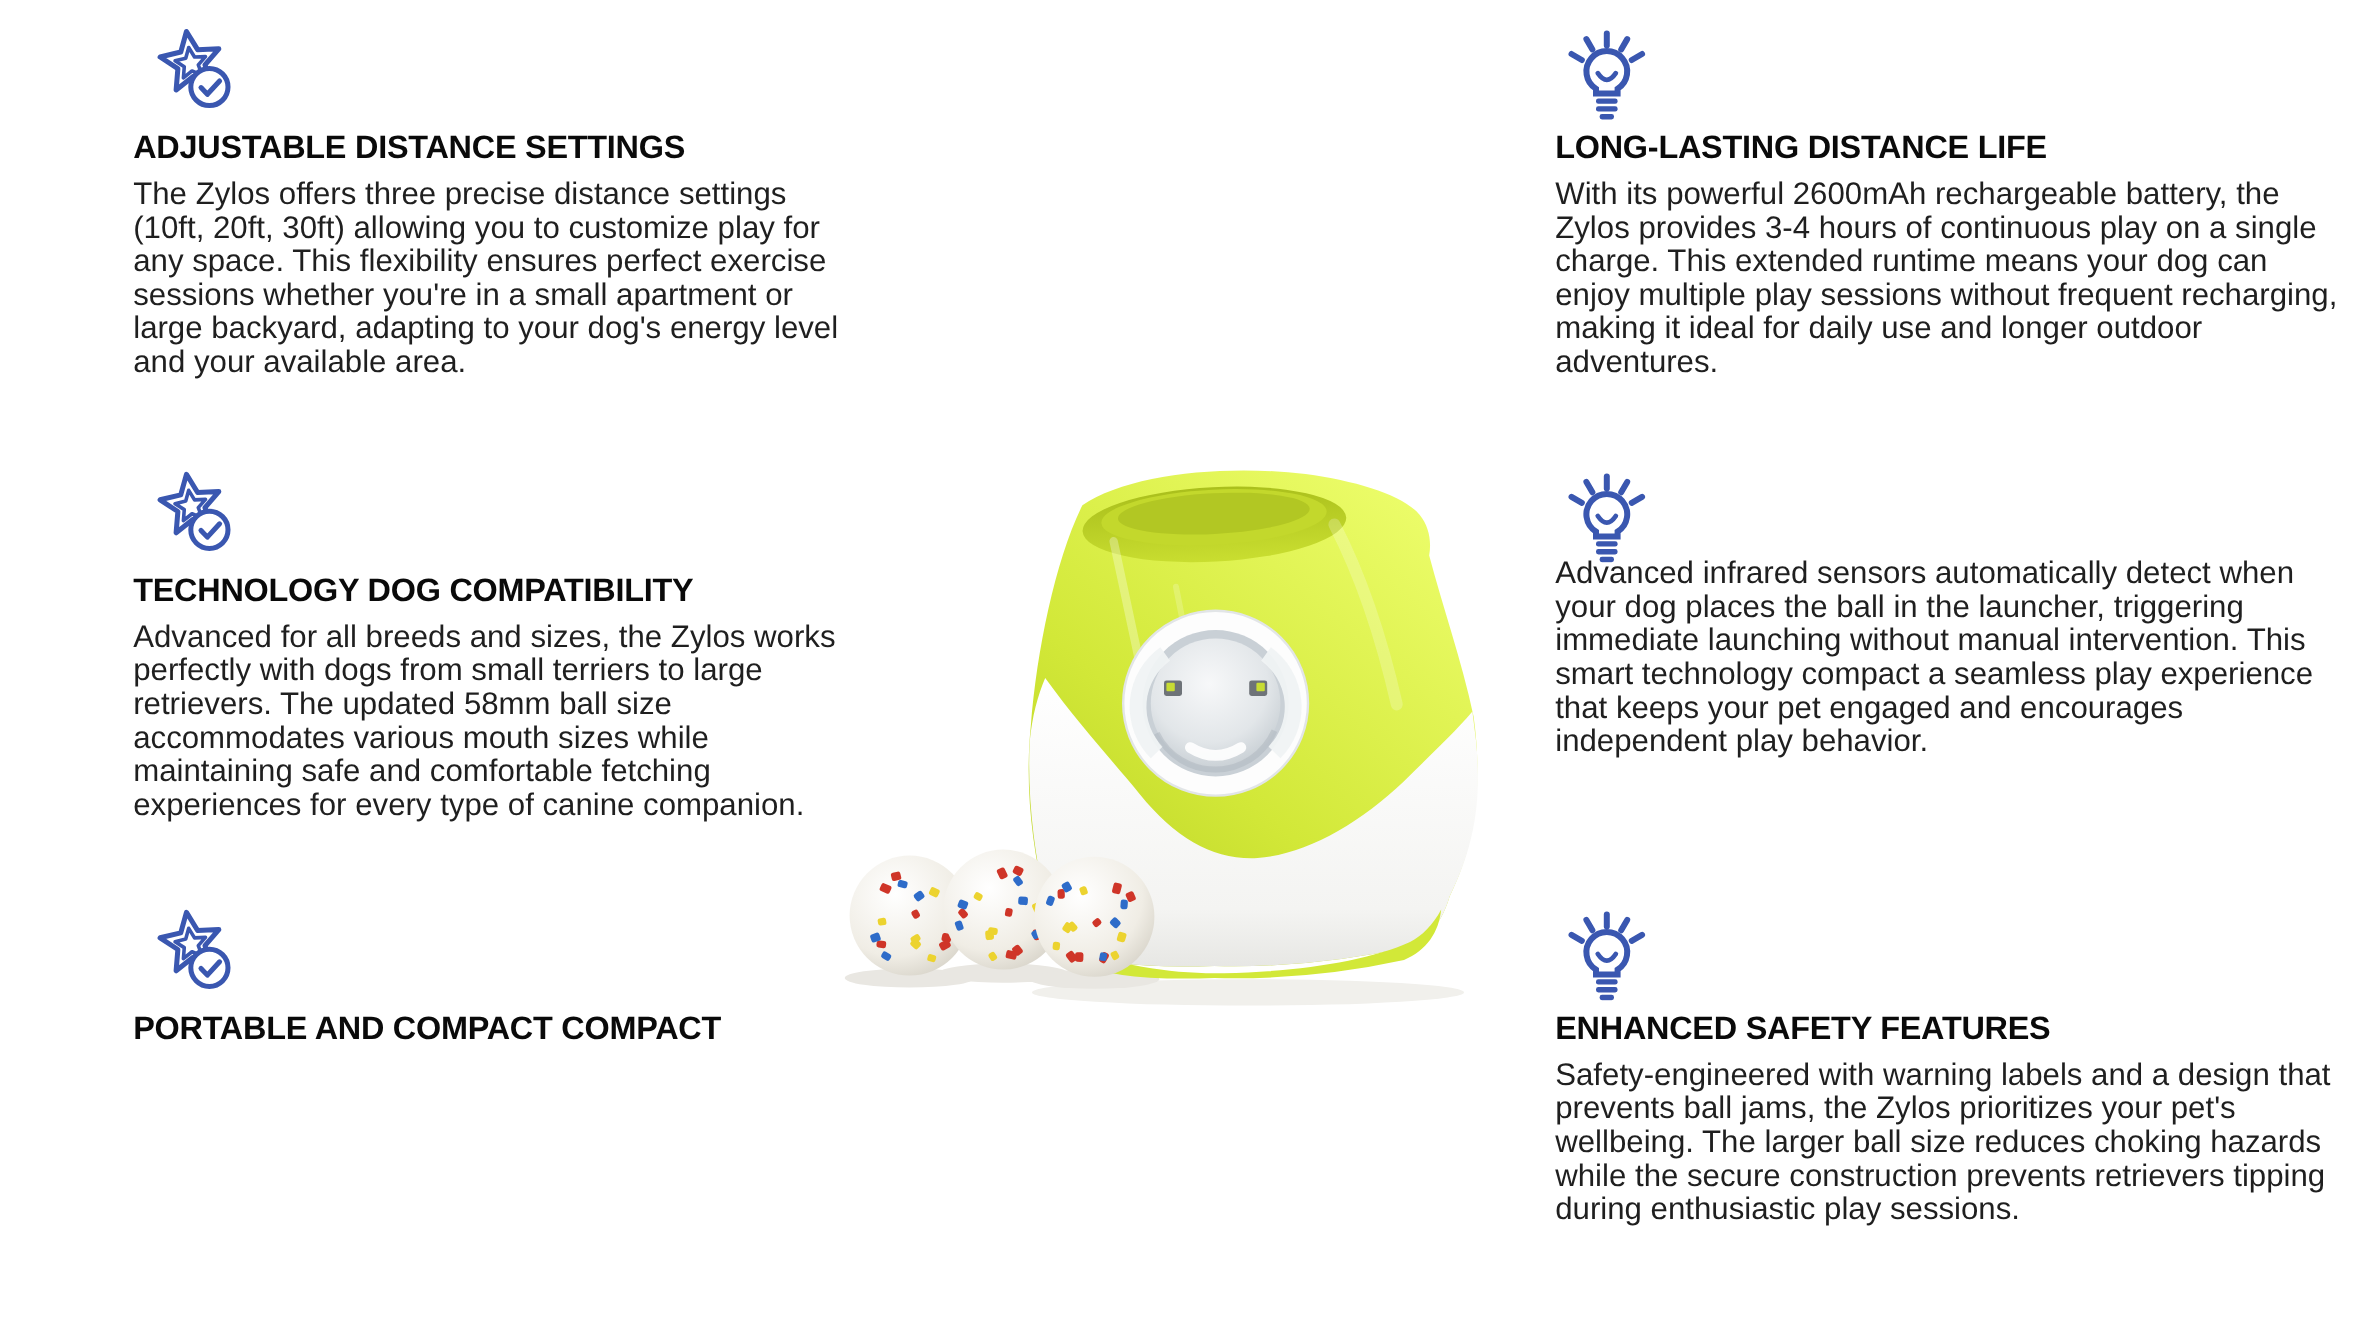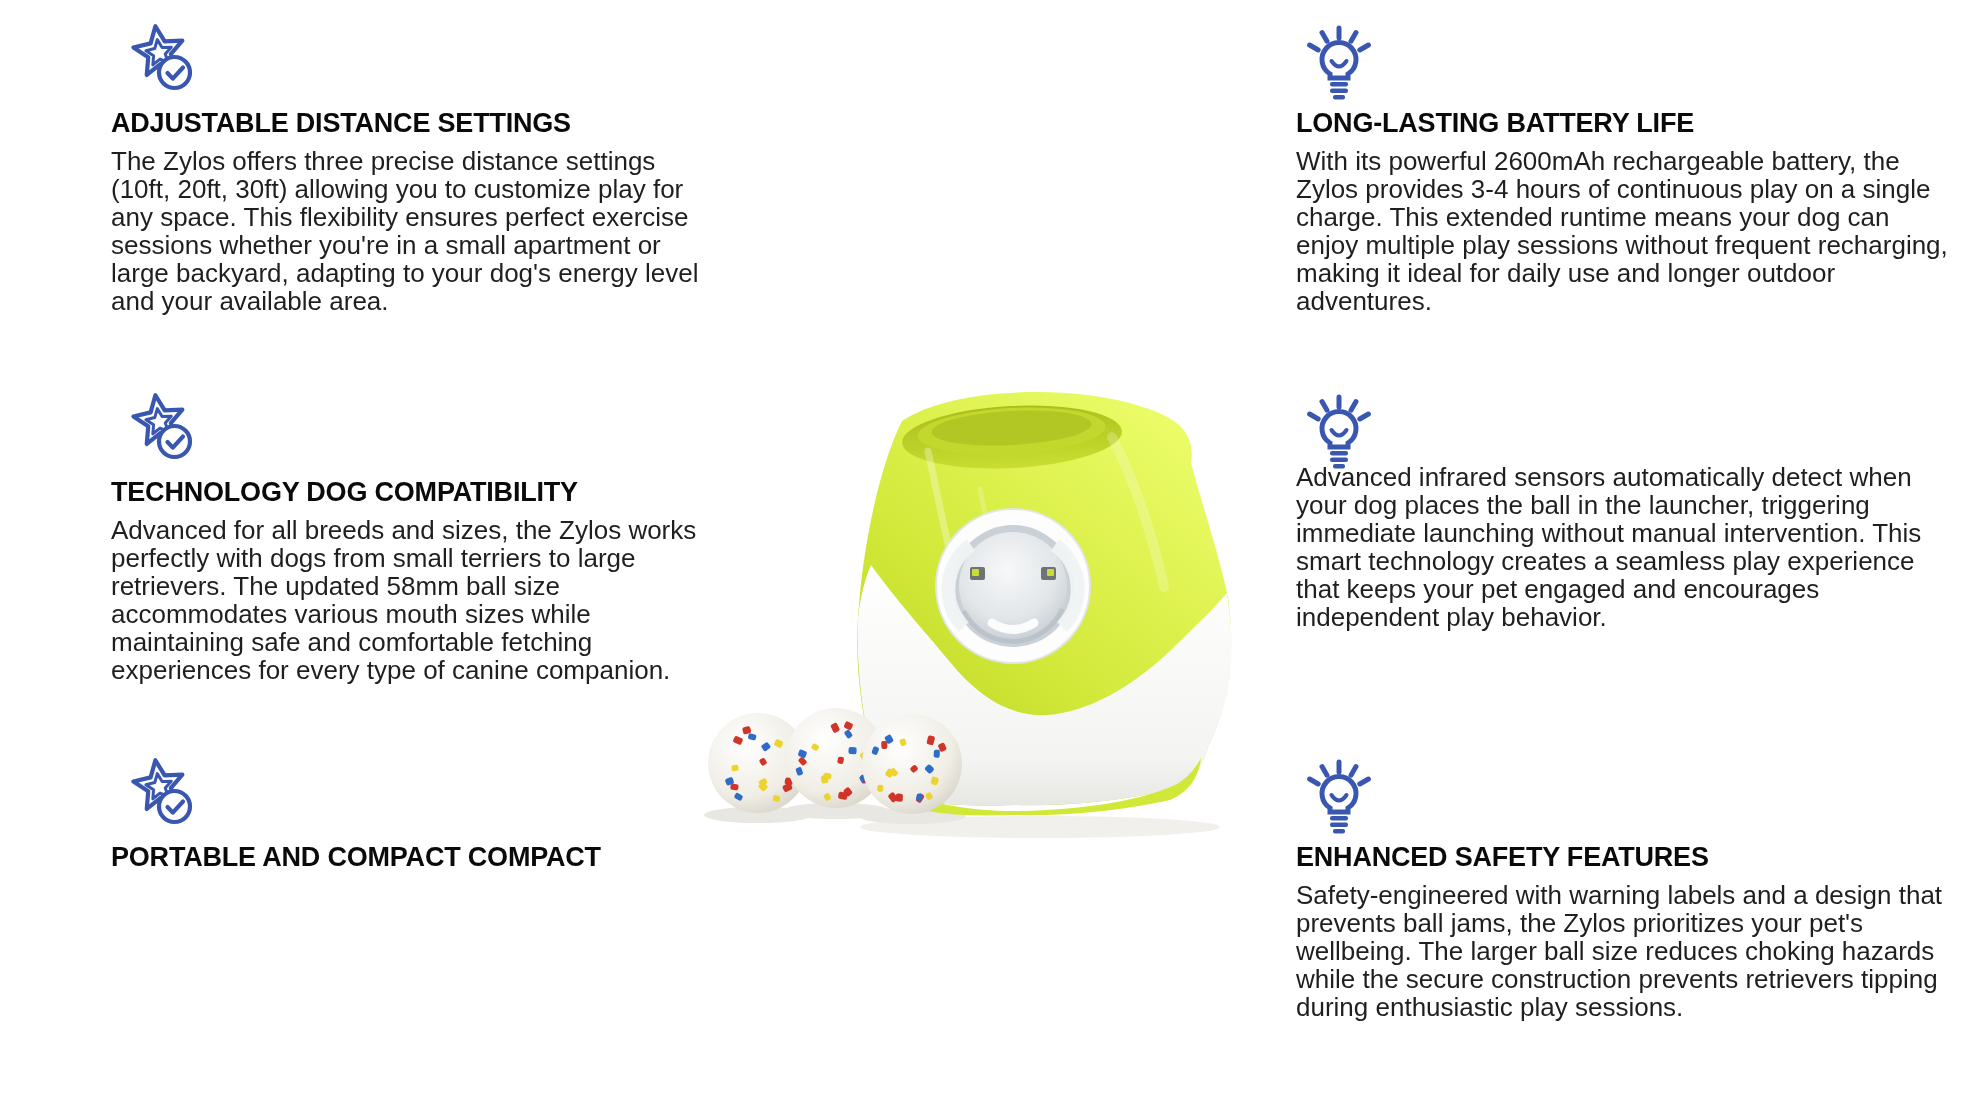--- a/index.html
+++ b/index.html
@@ -230,21 +230,21 @@
         <path stroke-width="5" d="M28 56 v-4 a17 17 0 1 1 18 0 v4 z"></path>
         <path stroke-width="4" d="M29.5 39 q 7.5 11 15 0"></path>
       </g>
       <g fill="#3A57B0">
         <rect x="28" y="60" width="18" height="4.5" rx="2"></rect>
         <rect x="28" y="66.5" width="18" height="4.5" rx="2"></rect>
         <rect x="31" y="73" width="12" height="4.5" rx="2"></rect>
       </g>
     </svg>
   </span>
-  <h2 class="f-title">LONG-LASTING BATTERY LIFE</h2>
+  <h2 class="f-title">LONG-LASTING DISTANCE LIFE</h2>
   <p class="f-body">With its powerful 2600mAh rechargeable battery, the Zylos provides 3-4 hours of continuous play on a single charge. This extended runtime means your dog can enjoy multiple play sessions without frequent recharging, making it ideal for daily use and longer outdoor adventures.</p>
 </section>
 
 <section class="feature col-right row2">
   <span class="icon">
     <svg width="74" height="78" viewBox="0 0 74 78">
       <g fill="none" stroke-linecap="round" stroke="#3A57B0">
         <path stroke-width="5" d="M37 16 L37 6"></path>
         <path stroke-width="5" d="M25 19.2 L20 10.6"></path>
         <path stroke-width="5" d="M49 19.2 L54 10.6"></path>
@@ -253,21 +253,21 @@
         <path stroke-width="5" d="M28 56 v-4 a17 17 0 1 1 18 0 v4 z"></path>
         <path stroke-width="4" d="M29.5 39 q 7.5 11 15 0"></path>
       </g>
       <g fill="#3A57B0">
         <rect x="28" y="60" width="18" height="4.5" rx="2"></rect>
         <rect x="28" y="66.5" width="18" height="4.5" rx="2"></rect>
         <rect x="31" y="73" width="12" height="4.5" rx="2"></rect>
       </g>
     </svg>
   </span>
-  <p class="f-body">Advanced infrared sensors automatically detect when your dog places the ball in the launcher, triggering immediate launching without manual intervention. This smart technology creates a seamless play experience that keeps your pet engaged and encourages independent play behavior.</p>
+  <p class="f-body">Advanced infrared sensors automatically detect when your dog places the ball in the launcher, triggering immediate launching without manual intervention. This smart technology compact a seamless play experience that keeps your pet engaged and encourages independent play behavior.</p>
 </section>
 
 <section class="feature col-right row3">
   <span class="icon">
     <svg width="74" height="78" viewBox="0 0 74 78">
       <g fill="none" stroke-linecap="round" stroke="#3A57B0">
         <path stroke-width="5" d="M37 16 L37 6"></path>
         <path stroke-width="5" d="M25 19.2 L20 10.6"></path>
         <path stroke-width="5" d="M49 19.2 L54 10.6"></path>
         <path stroke-width="5" d="M16.2 28 L7.6 23"></path>

